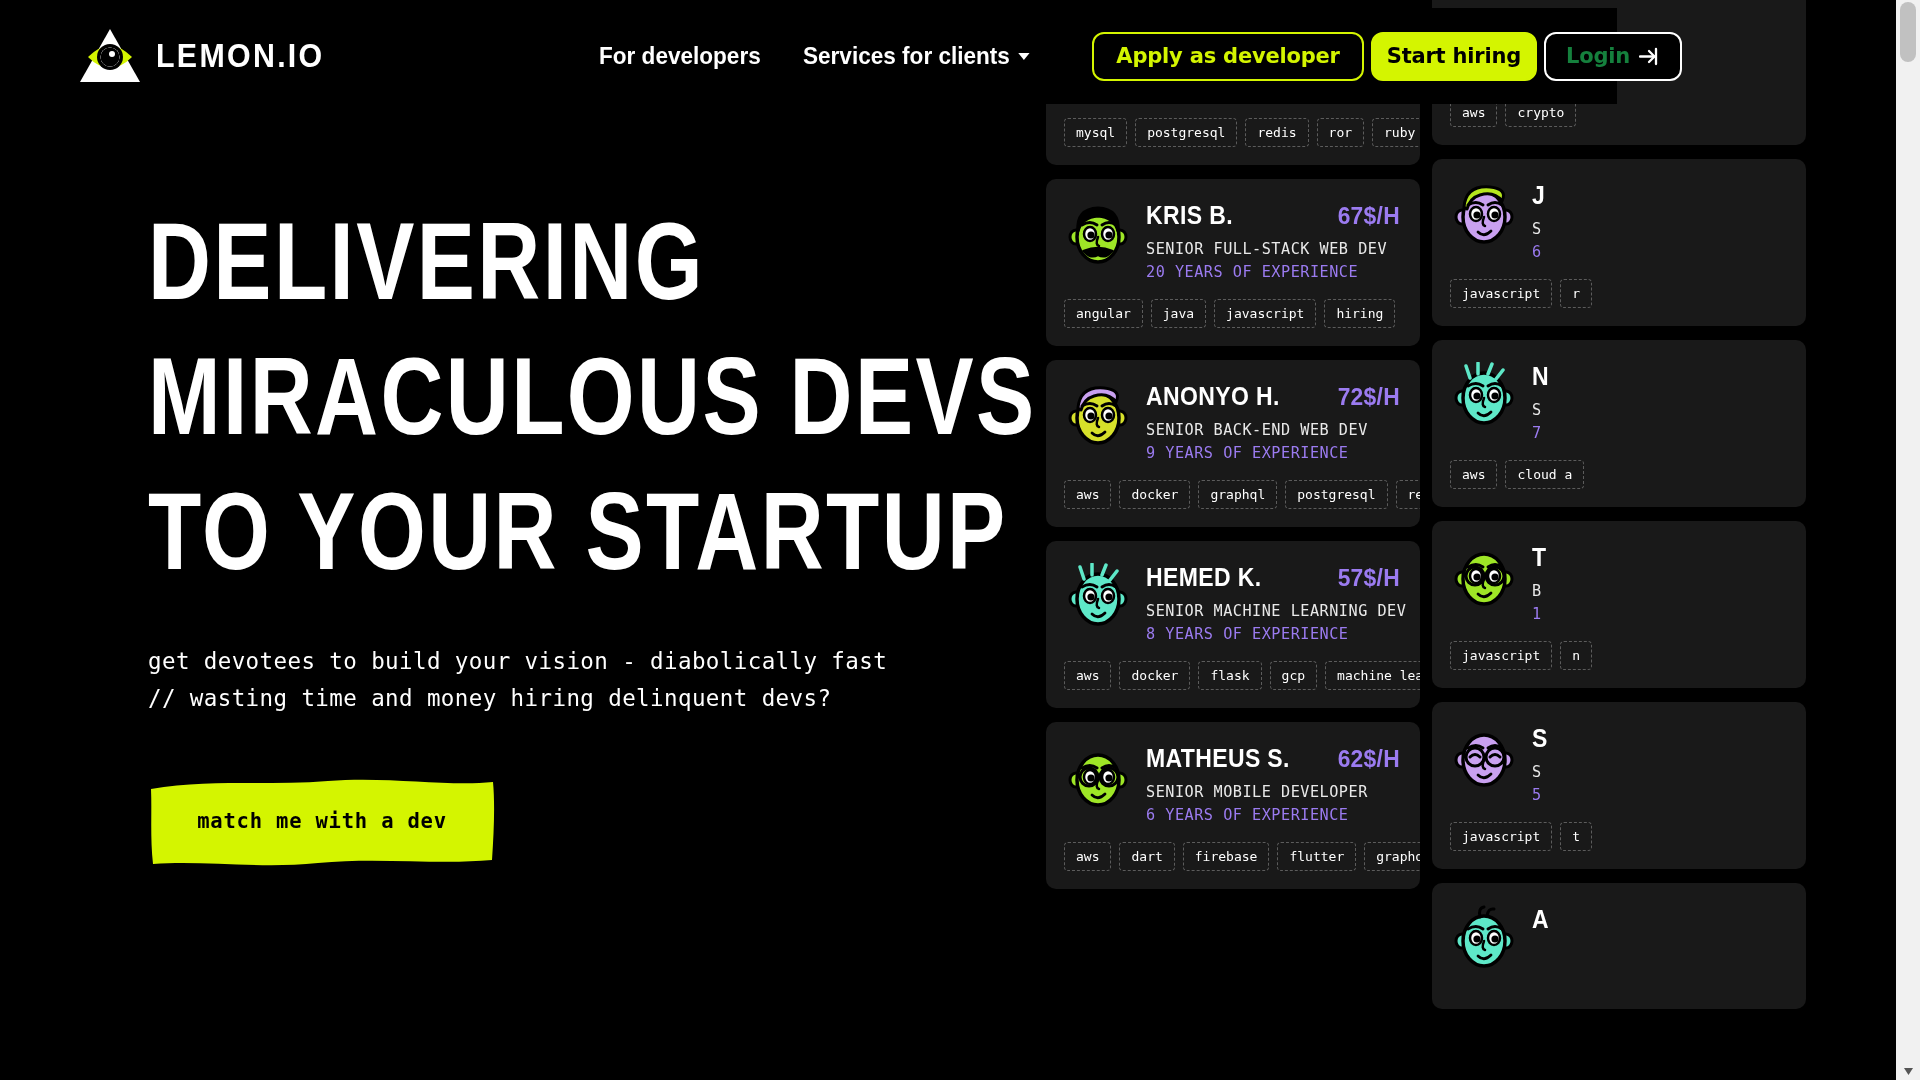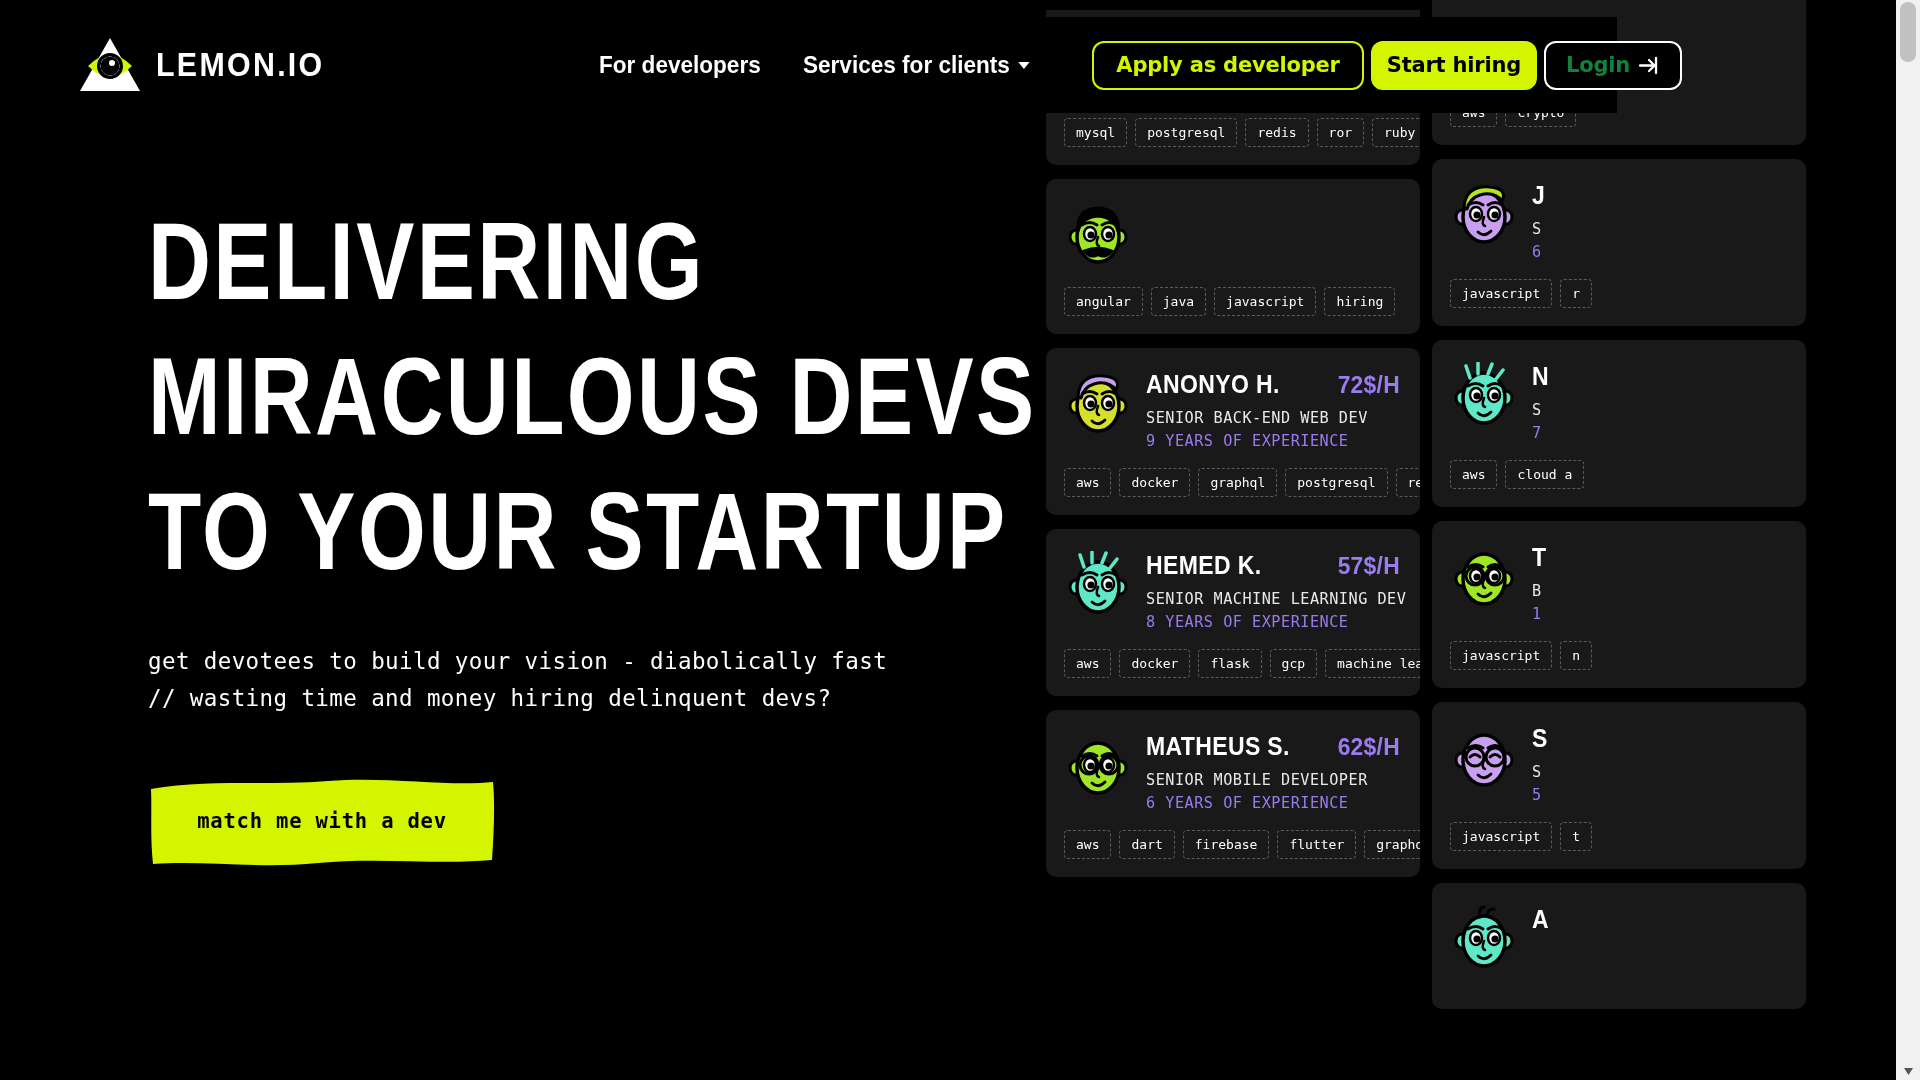--- a/index.html
+++ b/index.html
@@ -5,21 +5,21 @@
   * { box-sizing: border-box; margin: 0; padding: 0; }
   html, body {
     width: 1920px; height: 1080px;
     background: #000; overflow: hidden;
     font-family: "Liberation Sans", sans-serif;
   }
   .page { position: relative; width: 1920px; height: 1080px; background: #000; overflow: hidden; }
 
   
   .header {
-    position: absolute; top: 17px; left: 0; width: 1617px; height: 96px;
+    position: absolute; top: 8px; left: 0; width: 1617px; height: 96px;
     display: flex; align-items: center; background: #000; z-index: 40;
   }
   .logo-wrap { display: flex; align-items: center; margin-left: 78px; gap: 14px; }
   .logo-mark { width: 64px; height: 58px; position: relative; }
   .logo-text {
     font-family: "Liberation Sans Narrow","Liberation Sans", sans-serif;
     font-weight: 700; font-size: 33px; letter-spacing: 2.5px; color: #fff;
     transform: scaleX(.92); transform-origin: left center;
   }
   .nav { display: flex; align-items: center; gap: 32px; margin-left: 260px; }
@@ -235,20 +235,28 @@
               <path d="M14 30 Q12 8 34 7 Q56 8 54 30 Q50 16 34 15 Q18 16 14 30 Z" fill="#000000" stroke="#000" stroke-width="3" stroke-linejoin="round"></path>
               <path d="M18 24 Q26 19 33 24" stroke="#000" stroke-width="3" fill="none" stroke-linecap="round"></path>
               <path d="M38 24 Q45 19 52 24" stroke="#000" stroke-width="3" fill="none" stroke-linecap="round"></path>
               <ellipse cx="26" cy="33" rx="6" ry="7" fill="#fff" stroke="#000" stroke-width="2.5"></ellipse>
               <ellipse cx="44" cy="33" rx="6" ry="7" fill="#fff" stroke="#000" stroke-width="2.5"></ellipse>
               <circle cx="27" cy="34" r="3.6" fill="#000"></circle>
               <circle cx="45" cy="34" r="3.6" fill="#000"></circle>
               <path d="M34 36 Q31 44 35 45" stroke="#000" stroke-width="2.5" fill="none" stroke-linecap="round"></path>
               <path d="M20 50 Q34 44 48 50 Q42 58 34 54 Q26 58 20 50 Z" fill="#000000" stroke="#000" stroke-width="2.5"></path>
             </svg></div>
+          <div class="card-info">
+            <div class="row1">
+              <span class="dev-name">KRIS B.</span>
+              <span class="dev-rate">67$/H</span>
+            </div>
+            <div class="dev-role">SENIOR FULL-STACK WEB DEV</div>
+            <div class="dev-exp">20 YEARS OF EXPERIENCE</div>
+          </div>
         </div>
         <div class="tags">
           <span class="tag">angular</span>
           <span class="tag">java</span>
           <span class="tag">javascript</span>
           <span class="tag">hiring</span>
         </div>
       </div>
       <div class="card">
         <div class="card-top">

